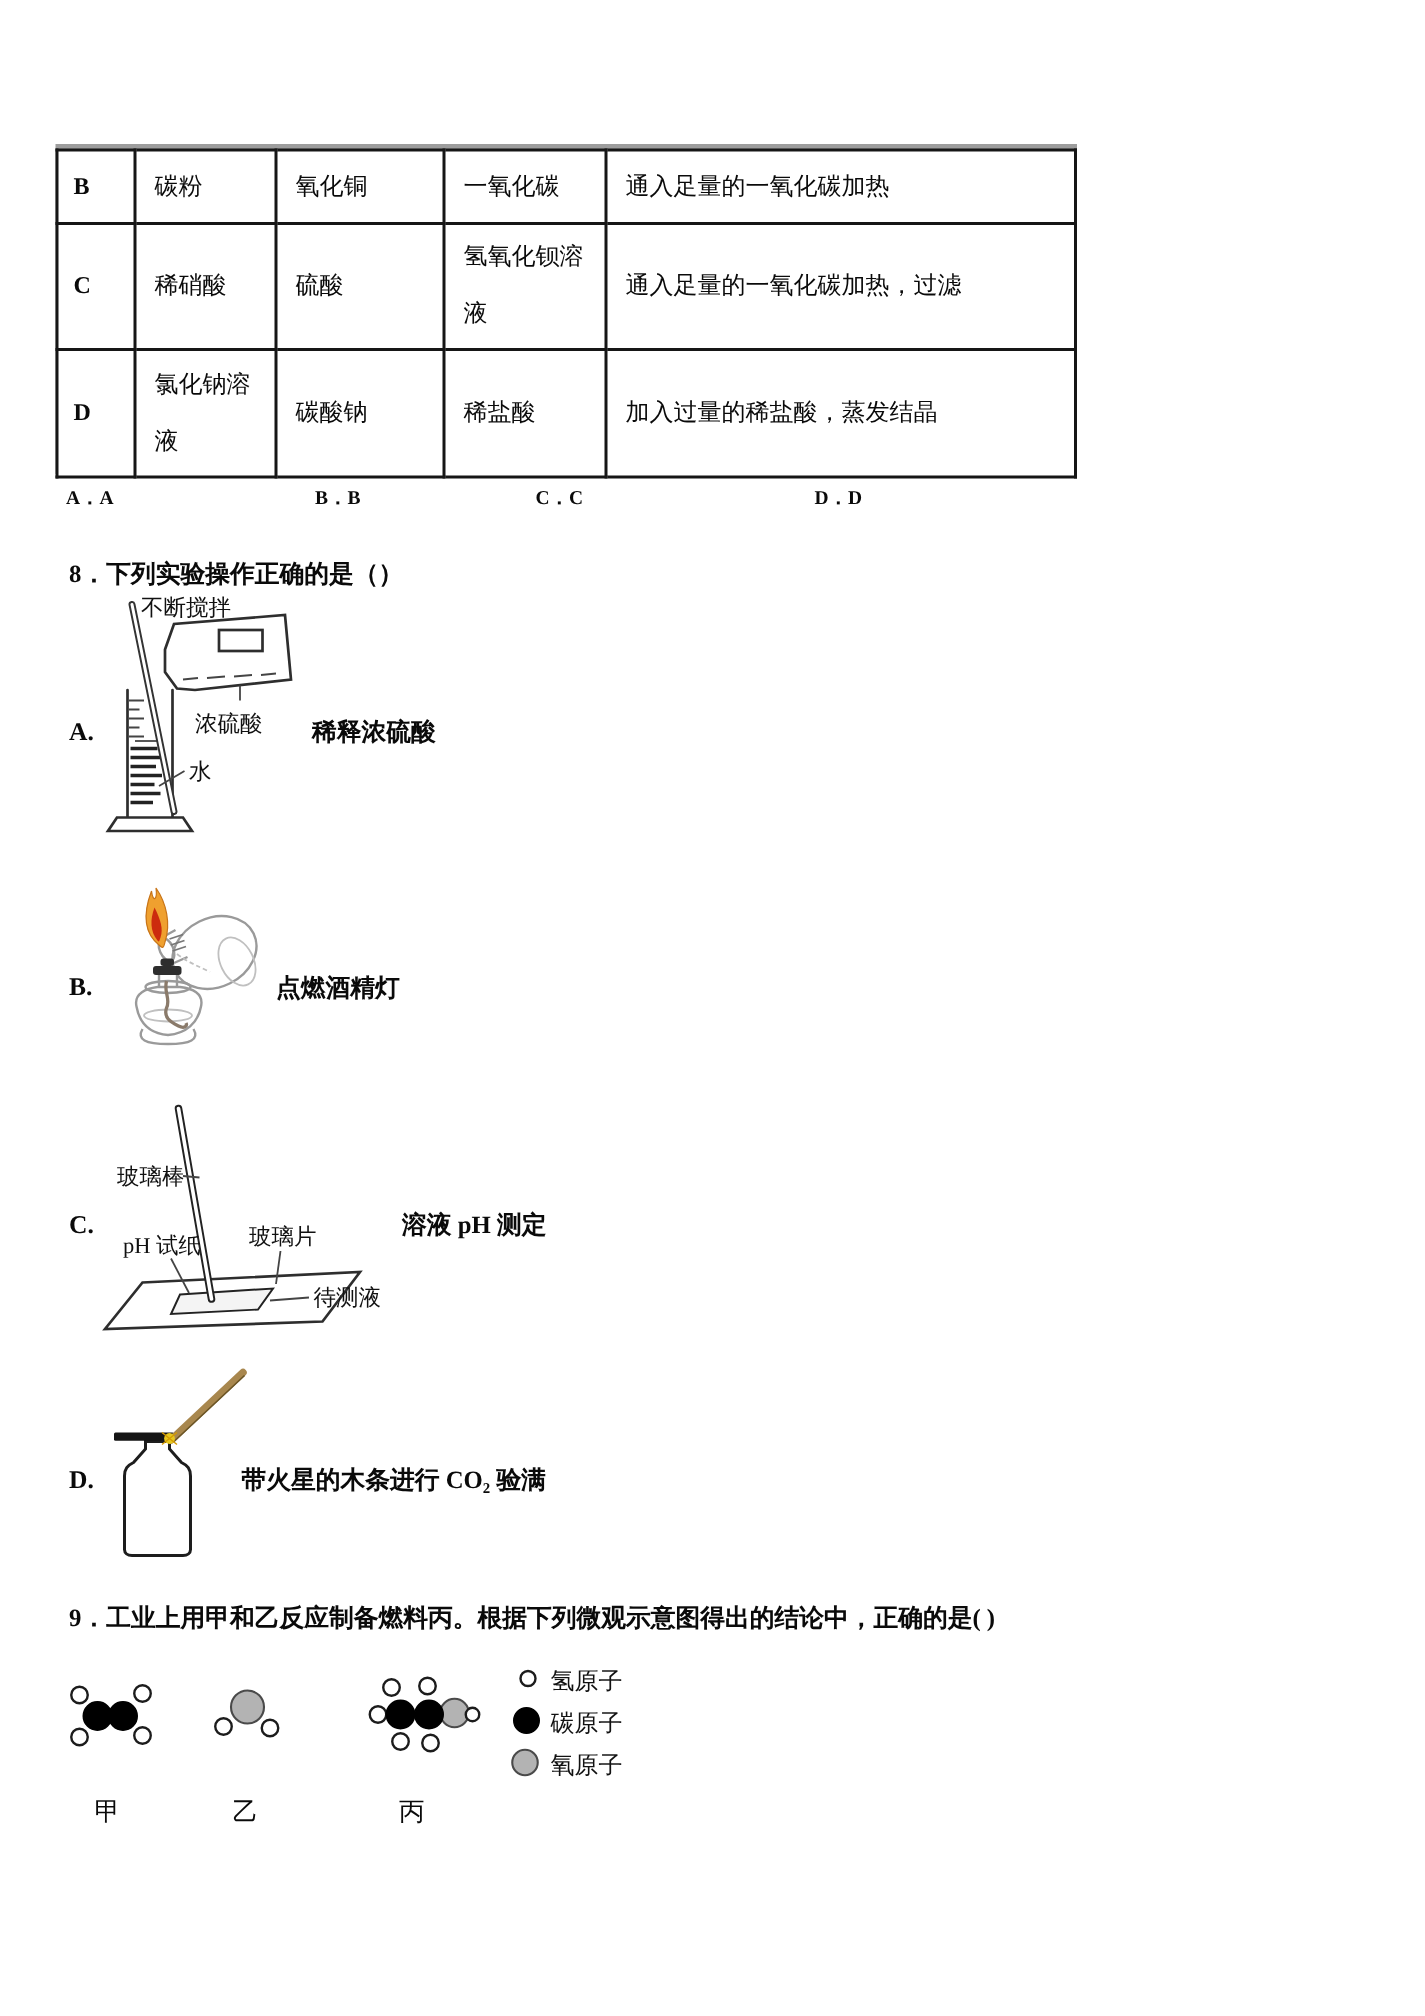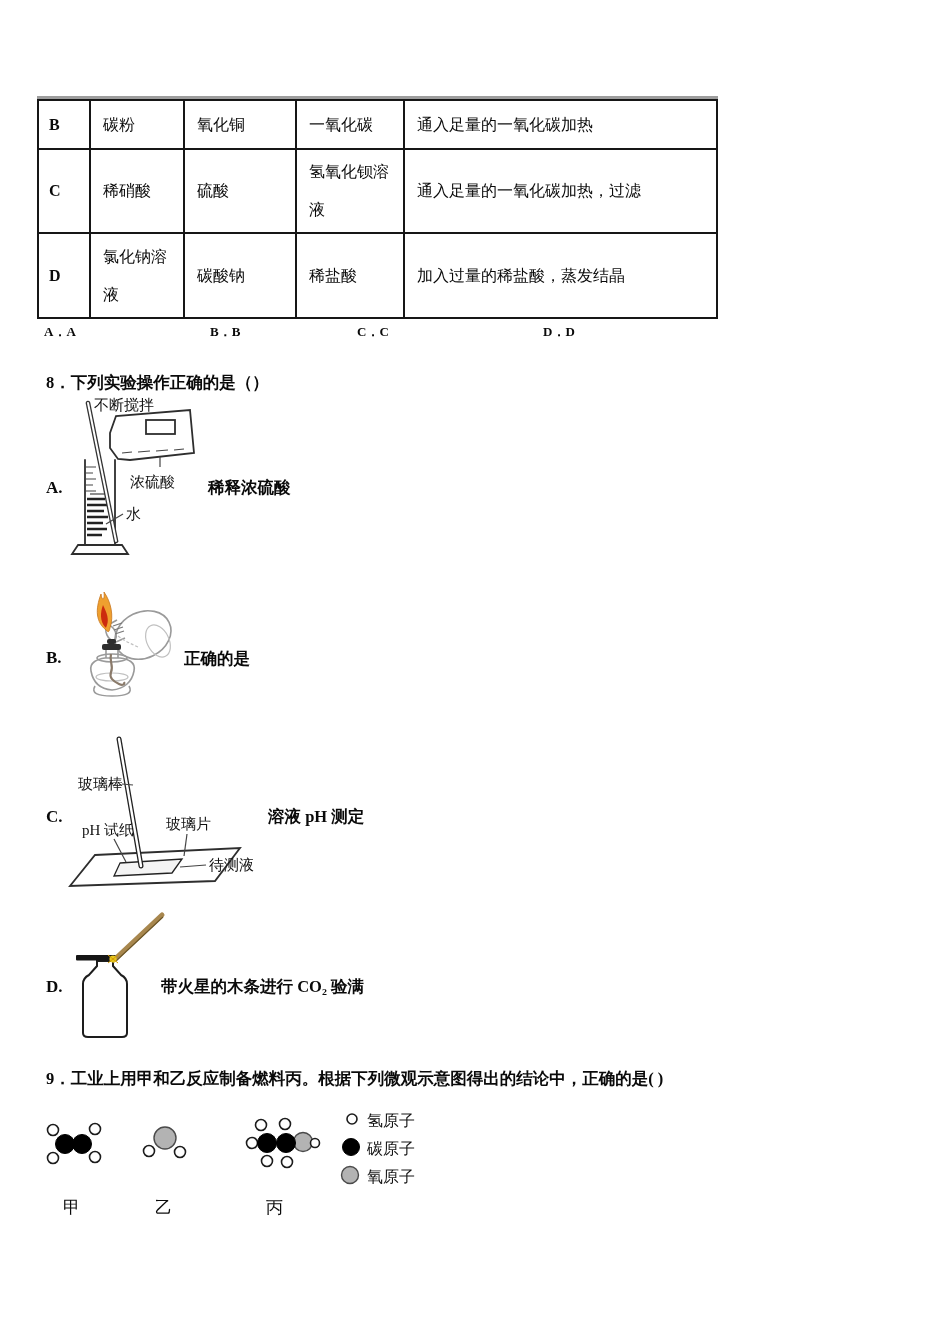--- a/index.html
+++ b/index.html
@@ -127,21 +127,21 @@
       <path class="glass" d="M11,83 C9,74 18,71 25,70 L40,70 C48,71 56,74 54,83 C52,94 44,101 32,102 C20,101 13,94 11,83 Z"></path>
       <path class="glass" d="M15,98 C11,105 17,108 32,108 C47,108 53,105 49,98"></path>
       <ellipse class="glass" cx="32" cy="70" rx="15" ry="4"></ellipse>
       <ellipse class="glass-light" cx="32" cy="89" rx="16" ry="4"></ellipse>
       <path class="glass" d="M26,62 L26,70 M38,62 L38,70"></path>
       <rect x="22" y="56" width="19" height="6" rx="2" fill="#2e2e2e"></rect>
       <rect x="27" y="51" width="9" height="5" rx="2" fill="#2e2e2e"></rect>
       <path d="M31,66 C29,74 34,78 31,84 C29,90 33,93 39,96 C43,98 45,96 44,94" stroke="#8a7a6a" stroke-width="2.2" fill="none"></path>
     </g>
   </svg>
-  <span class="abs caption" style="left:184px;top:648px">正确的是</span>
+  <span class="abs caption" style="left:184px;top:648px">点燃酒精灯</span>
 
   <span class="abs side-label" style="left:46px;top:807px">C.</span>
   <svg style="left:62px;top:736px" width="235" height="152" viewBox="0 0 235 152">
     <polygon class="lnf" points="33,119 178,112 153,145 8,150"></polygon>
     <polygon points="58,127 120,123 110,137 52,140" fill="#f4f4f4" stroke="#222" stroke-width="1.3"></polygon>
     <g>
       <line x1="57" y1="3" x2="79" y2="130" stroke="#222" stroke-width="5" stroke-linecap="round"></line>
       <line x1="57" y1="3" x2="79" y2="130" stroke="#ffffff" stroke-width="2.4" stroke-linecap="round"></line>
     </g>
     <path class="thin" d="M60,48 L71,49"></path>

